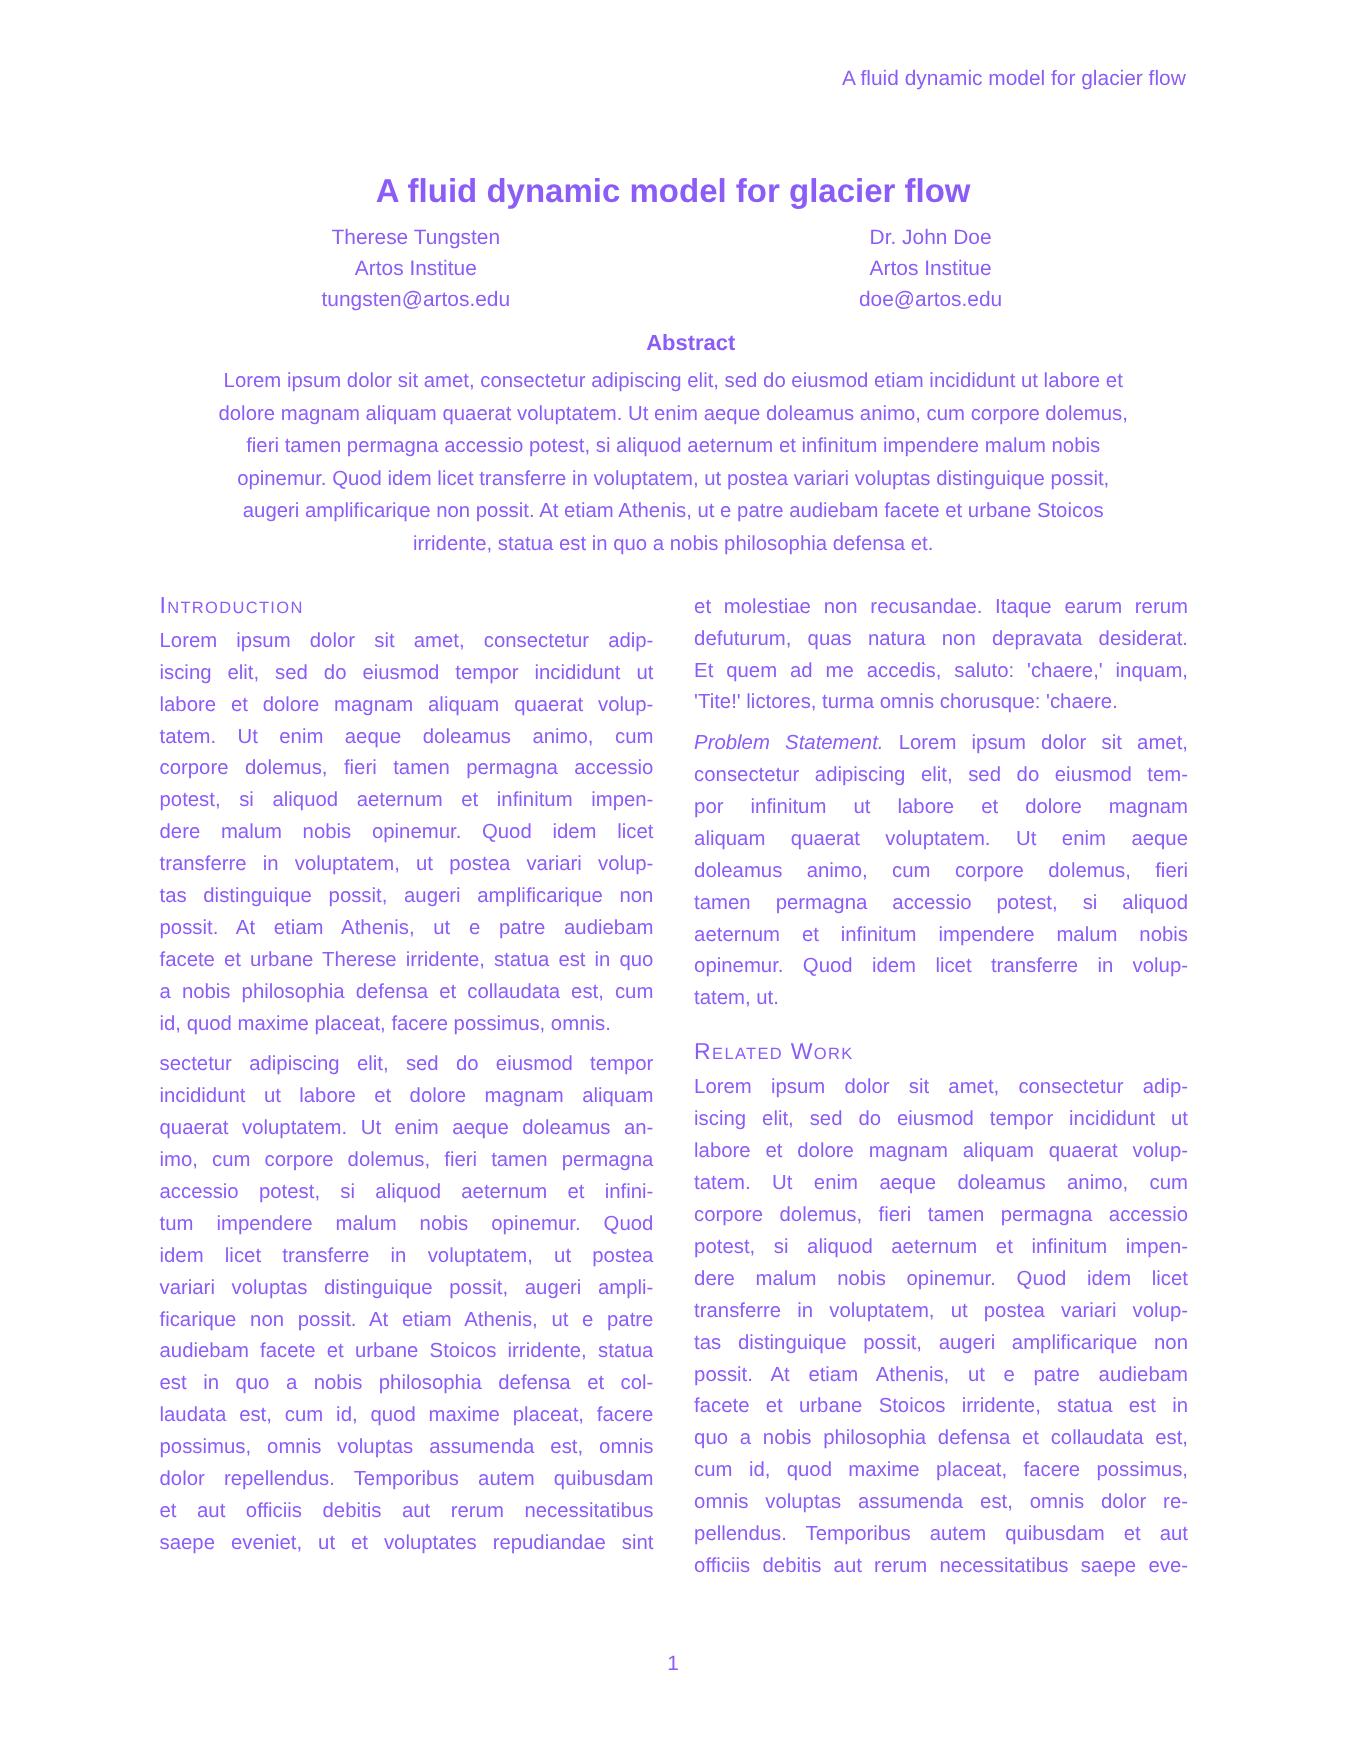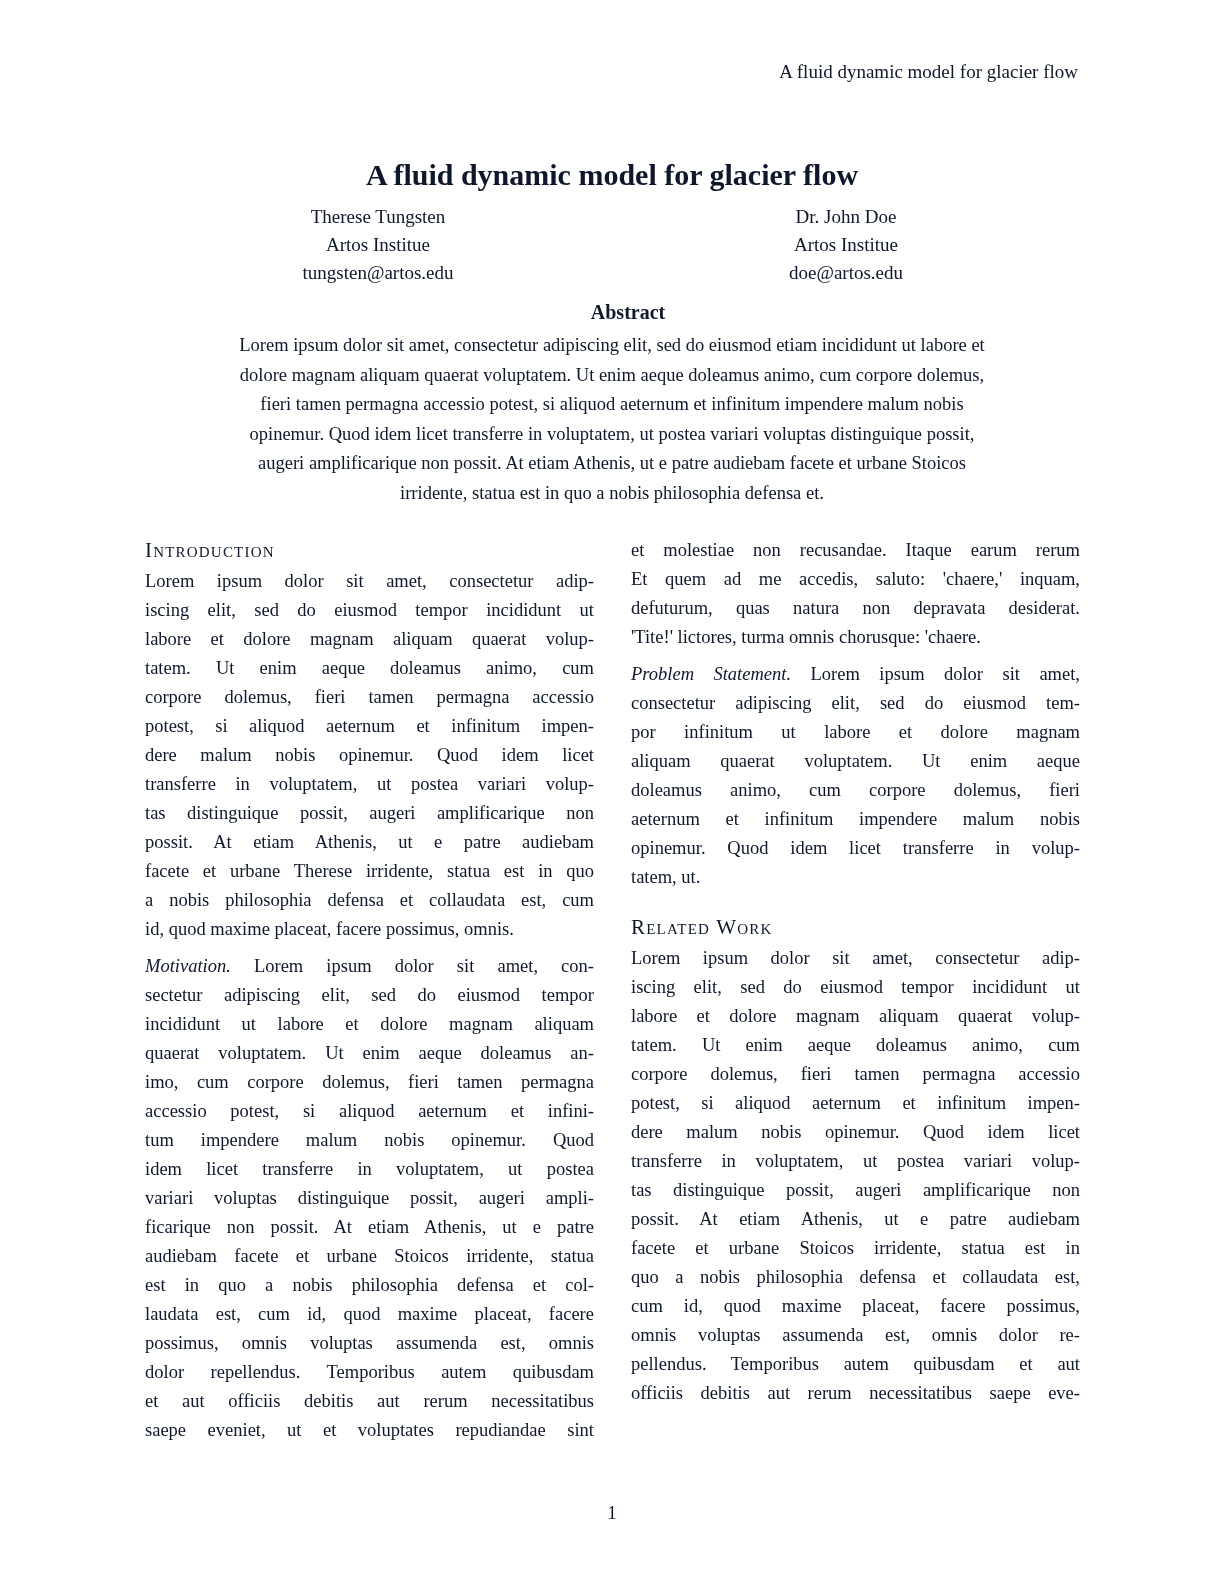--- a/index.html
+++ b/index.html
@@ -1,22 +1,22 @@
 <!DOCTYPE html>
 <html><head>
 <meta charset="utf-8">
 <style>
   html,body { margin:0; padding:0; background:#ffffff; }
   .page {
     position: relative;
     width: 1224px;
     height: 1584px;
     background: #ffffff;
-    font-family: Liberation Serif, serif;
-    color: #0f172a;
+    font-family: Liberation Sans, sans-serif;
+    color: #8b5cf6;
     overflow: hidden;
   }
   .running-header {
     position: absolute;
     top: 60px;
     right: 146px;
     font-size: 19px;
     line-height: 24px;
   }
   .paper-title {
@@ -142,21 +142,20 @@
           <div class="line">potest, si aliquod aeternum et infinitum impen-</div>
           <div class="line">dere malum nobis opinemur. Quod idem licet</div>
           <div class="line">transferre in voluptatem, ut postea variari volup-</div>
           <div class="line">tas distinguique possit, augeri amplificarique non</div>
           <div class="line">possit. At etiam Athenis, ut e patre audiebam</div>
           <div class="line">facete et urbane Therese irridente, statua est in quo</div>
           <div class="line">a nobis philosophia defensa et collaudata est, cum</div>
           <div class="line last">id, quod maxime placeat, facere possimus, omnis.</div>
         </div>
         <div class="para">
-          <div class="line"><em>Motivation.</em> Lorem ipsum dolor sit amet, con-</div>
           <div class="line">sectetur adipiscing elit, sed do eiusmod tempor</div>
           <div class="line">incididunt ut labore et dolore magnam aliquam</div>
           <div class="line">quaerat voluptatem. Ut enim aeque doleamus an-</div>
           <div class="line">imo, cum corpore dolemus, fieri tamen permagna</div>
           <div class="line">accessio potest, si aliquod aeternum et infini-</div>
           <div class="line">tum impendere malum nobis opinemur. Quod</div>
           <div class="line">idem licet transferre in voluptatem, ut postea</div>
           <div class="line">variari voluptas distinguique possit, augeri ampli-</div>
           <div class="line">ficarique non possit. At etiam Athenis, ut e patre</div>
           <div class="line">audiebam facete et urbane Stoicos irridente, statua</div>
@@ -164,30 +163,31 @@
           <div class="line">laudata est, cum id, quod maxime placeat, facere</div>
           <div class="line">possimus, omnis voluptas assumenda est, omnis</div>
           <div class="line">dolor repellendus. Temporibus autem quibusdam</div>
           <div class="line">et aut officiis debitis aut rerum necessitatibus</div>
           <div class="line">saepe eveniet, ut et voluptates repudiandae sint</div>
         </div>
       </div>
     <div class="col">
         <div class="para">
           <div class="line">et molestiae non recusandae. Itaque earum rerum</div>
+          <div class="line">defuturum, quas natura non depravata desiderat.</div>
           <div class="line">Et quem ad me accedis, saluto: 'chaere,' inquam,</div>
-          <div class="line">defuturum, quas natura non depravata desiderat.</div>
           <div class="line last">'Tite!' lictores, turma omnis chorusque: 'chaere.</div>
         </div>
         <div class="para">
           <div class="line"><em>Problem Statement.</em> Lorem ipsum dolor sit amet,</div>
           <div class="line">consectetur adipiscing elit, sed do eiusmod tem-</div>
           <div class="line">por infinitum ut labore et dolore magnam</div>
           <div class="line">aliquam quaerat voluptatem. Ut enim aeque</div>
           <div class="line">doleamus animo, cum corpore dolemus, fieri</div>
+          <div class="line">tamen permagna accessio potest, si aliquod</div>
           <div class="line">aeternum et infinitum impendere malum nobis</div>
           <div class="line">opinemur. Quod idem licet transferre in volup-</div>
           <div class="line last">tatem, ut.</div>
         </div>
         <div class="sec-heading">Related Work</div>
         <div class="para">
           <div class="line">Lorem ipsum dolor sit amet, consectetur adip-</div>
           <div class="line">iscing elit, sed do eiusmod tempor incididunt ut</div>
           <div class="line">labore et dolore magnam aliquam quaerat volup-</div>
           <div class="line">tatem. Ut enim aeque doleamus animo, cum</div>

